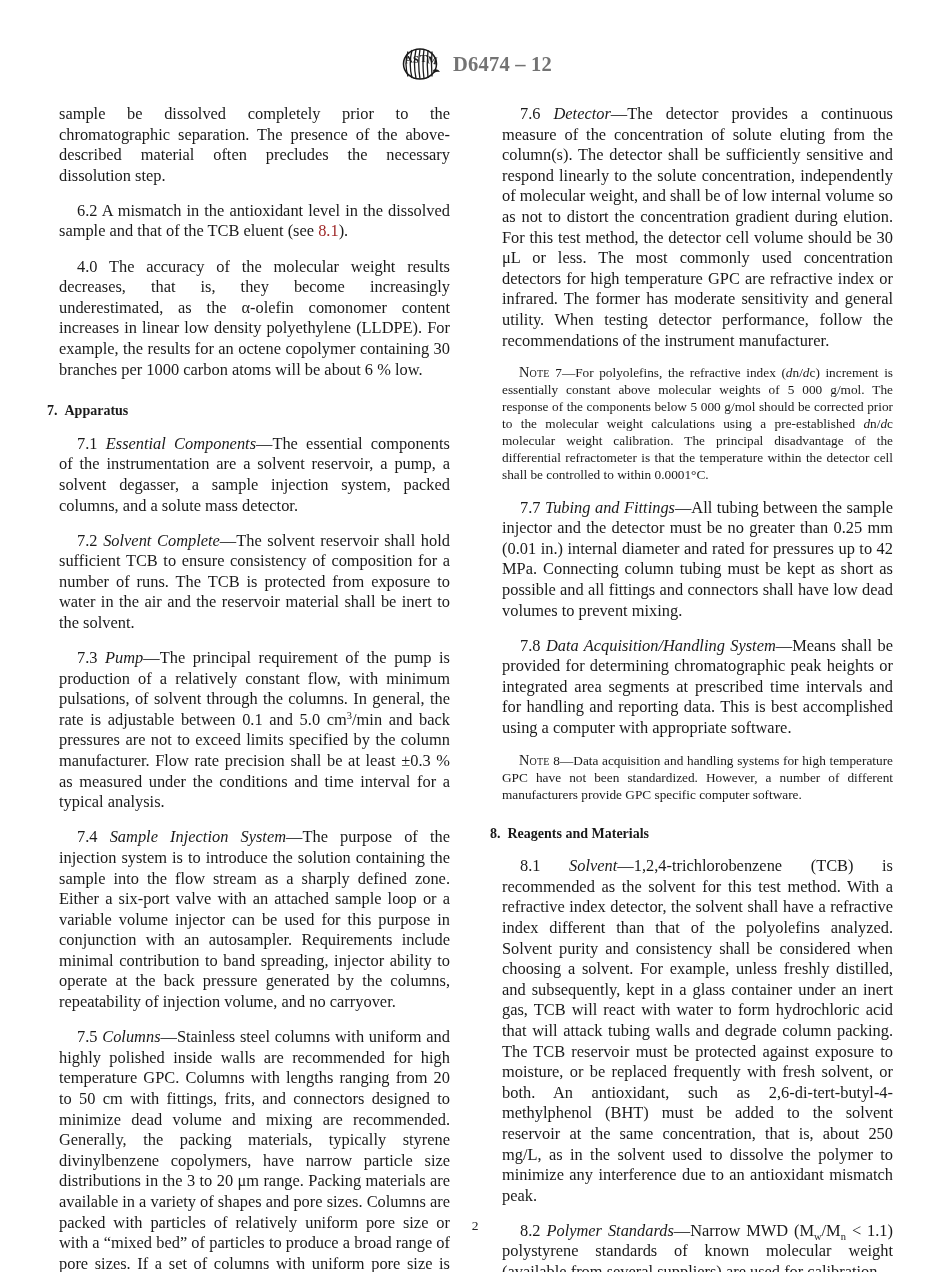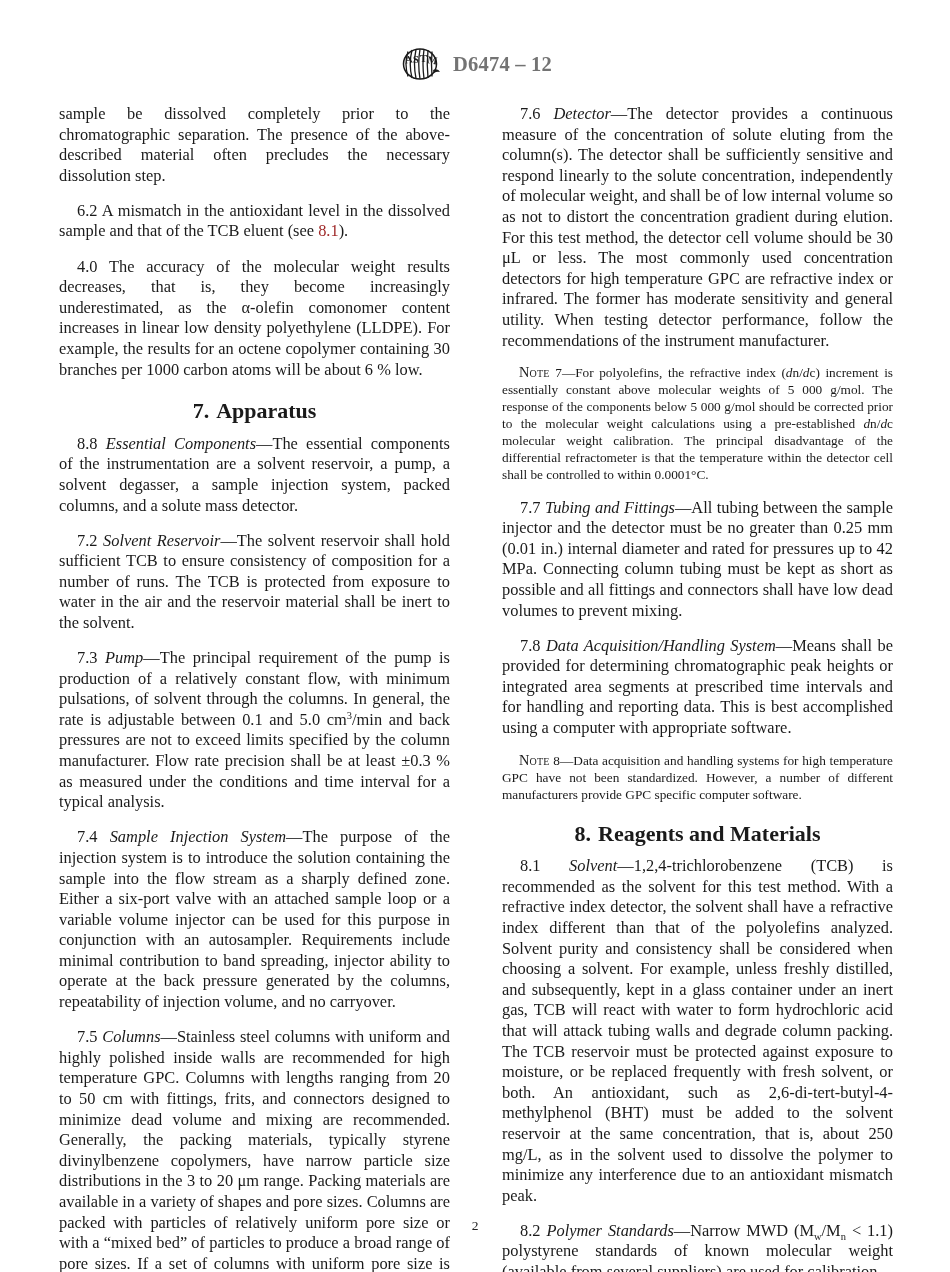--- a/index.html
+++ b/index.html
@@ -75,25 +75,25 @@
   }
   p.gap {
     margin-top: 14.5px;
   }
   p.gap-sm {
     margin-top: 12px;
   }
 
   h2.section {
     margin: 0;
-    font-size: 22px;
+    font-size: 14px;
     line-height: 20.6px;
     font-weight: bold;
     text-indent: 0;
-    text-align: center;
+    text-align: left;
   }
   h2.section.gap { margin-top: 21px; }
   .sect-num { margin-right: 7px; }
 
   .runin {
     font-style: italic;
   }
   .dash { font-style: normal; }
 
   
@@ -162,24 +162,24 @@
   <div class="col" id="col-left">
 
     <p class="cont">sample be dissolved completely prior to the chromatographic separation. The presence of the above-described material often precludes the necessary dissolution step.</p>
 
     <p class="body gap"><span>6.2</span> <span>A mismatch in the antioxidant level in the dissolved sample and that of the TCB eluent (see </span><a class="xref" href="#">8.1</a><span>).</span></p>
 
     <p class="body gap"><span>4.0</span> <span>The accuracy of the molecular weight results decreases, that is, they become increasingly underestimated, as the α-olefin comonomer content increases in linear low density polyethylene (LLDPE). For example, the results for an octene copolymer containing 30 branches per 1000 carbon atoms will be about 6 % low.</span></p>
 
     <h2 class="section gap"><span class="sect-num">7.</span><span>Apparatus</span></h2>
 
-    <p class="body gap-sm"><span>8.8</span> <span class="runin">Essential Components</span><span class="dash">—</span><span>The essential components of the instrumentation are a solvent reservoir, a pump, a solvent degasser, a sample injection system, packed columns, and a solute mass detector.</span></p>
-
-
-    <p class="body gap"><span>7.2</span> <span class="runin">Solvent Reservoir</span><span class="dash">—</span><span>The solvent reservoir shall hold sufficient TCB to ensure consistency of composition for a number of runs. The TCB is protected from exposure to water in the air and the reservoir material shall be inert to the solvent.</span></p>
+    <p class="body gap-sm"><span>7.1</span> <span class="runin">Essential Components</span><span class="dash">—</span><span>The essential components of the instrumentation are a solvent reservoir, a pump, a solvent degasser, a sample injection system, packed columns, and a solute mass detector.</span></p>
+
+
+    <p class="body gap"><span>7.2</span> <span class="runin">Solvent Complete</span><span class="dash">—</span><span>The solvent reservoir shall hold sufficient TCB to ensure consistency of composition for a number of runs. The TCB is protected from exposure to water in the air and the reservoir material shall be inert to the solvent.</span></p>
 
     <p class="body gap"><span>7.3</span> <span class="runin">Pump</span><span class="dash">—</span><span>The principal requirement of the pump is production of a relatively constant flow, with minimum pulsations, of solvent through the columns. In general, the rate is adjustable between 0.1 and 5.0 cm</span><sup class="sup">3</sup><span>/min and back pressures are not to exceed limits specified by the column manufacturer. Flow rate precision shall be at least ±0.3 % as measured under the conditions and time interval for a typical analysis.</span></p>
 
     <p class="body gap"><span>7.4</span> <span class="runin">Sample Injection System</span><span class="dash">—</span><span>The purpose of the injection system is to introduce the solution containing the sample into the flow stream as a sharply defined zone. Either a six-port valve with an attached sample loop or a variable volume injector can be used for this purpose in conjunction with an autosampler. Requirements include minimal contribution to band spreading, injector ability to operate at the back pressure generated by the columns, repeatability of injection volume, and no carryover.</span></p>
 
     <p class="body gap"><span>7.5</span> <span class="runin">Columns</span><span class="dash">—</span><span>Stainless steel columns with uniform and highly polished inside walls are recommended for high temperature GPC. Columns with lengths ranging from 20 to 50 cm with fittings, frits, and connectors designed to minimize dead volume and mixing are recommended. Generally, the packing materials, typically styrene divinylbenzene copolymers, have narrow particle size distributions in the 3 to 20 μm range. Packing materials are available in a variety of shapes and pore sizes. Columns are packed with particles of relatively uniform pore size or with a “mixed bed” of particles to produce a broad range of pore sizes. If a set of columns with uniform pore size is used, it is recommended that the columns be connected in order of increasing pore size towards the low pressure detector side.</span></p>
 
   </div>
 
   <div class="col" id="col-right">

